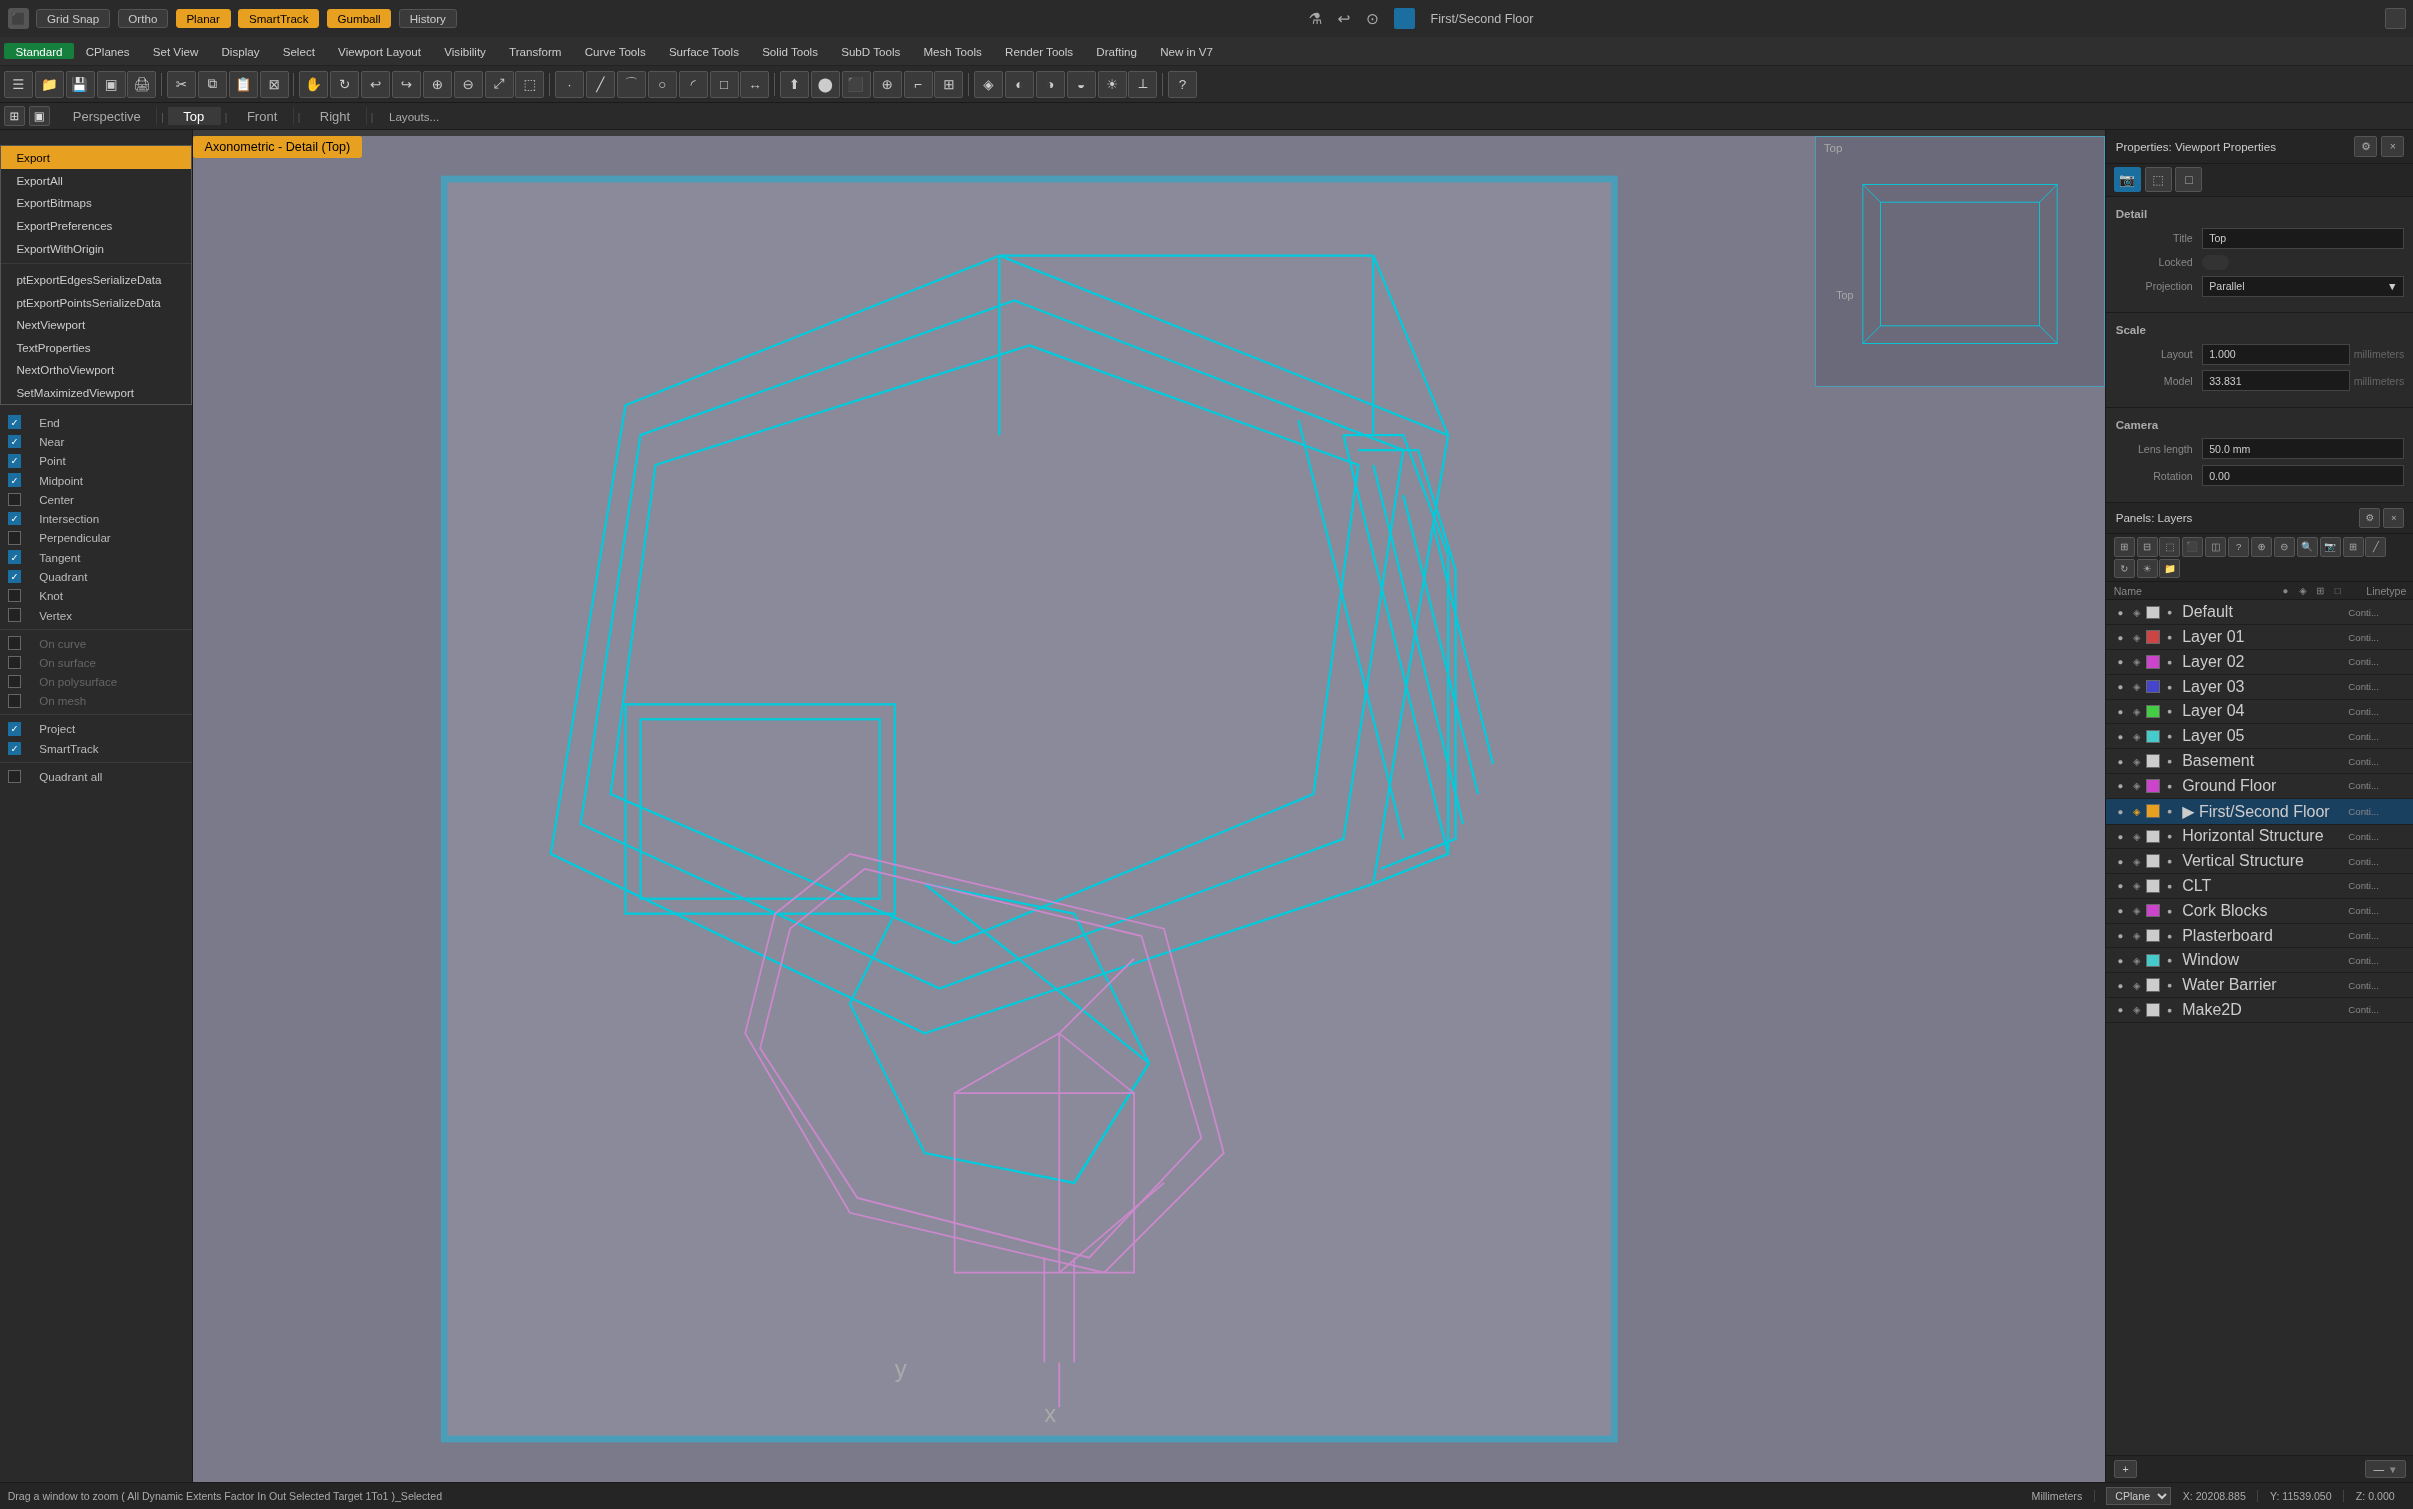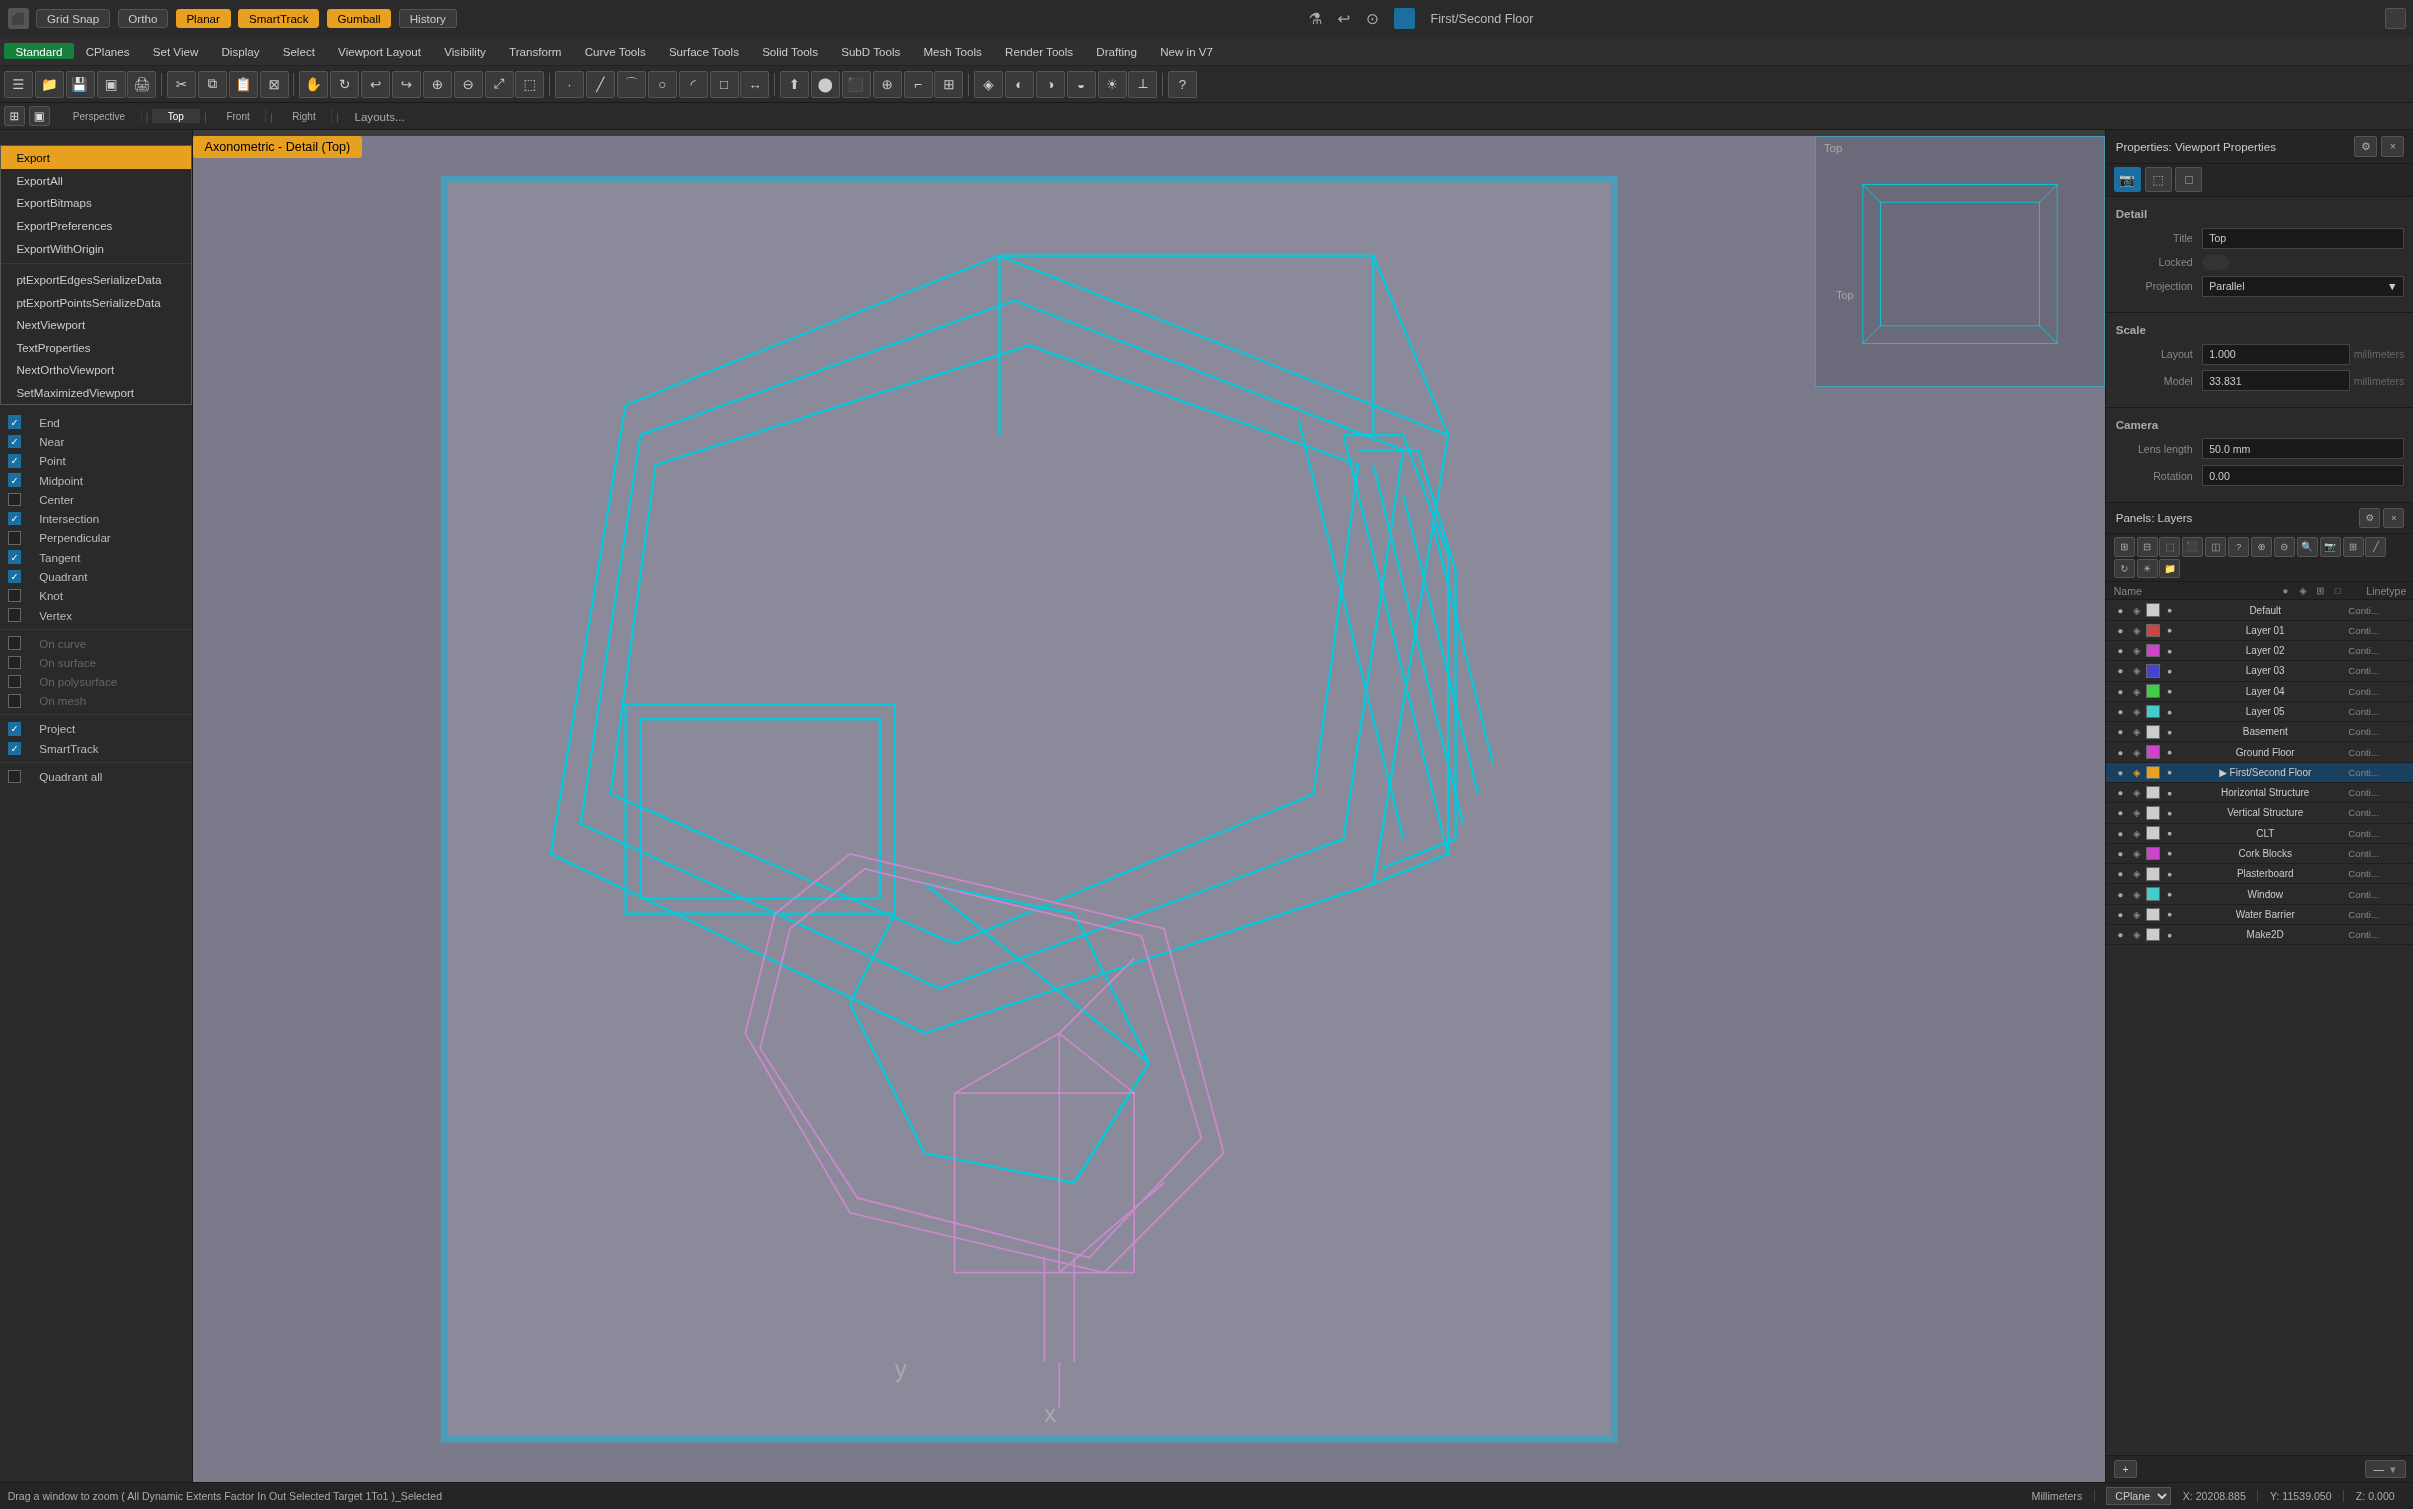--- a/index.html
+++ b/index.html
@@ -34,21 +34,21 @@
     .snap-check.checked::after { content: '✓'; color: #fff; font-size: 9.7px; }
     .snap-label { color: #bbb; font-size: 11.6px; }
     .snap-label.disabled { color: #666; }
     .snap-separator { height: 1px; background: #3a3a3a; margin: 3.9px 0; }
 
     
     #viewport-area { flex: 1; display: flex; flex-direction: column; background: #4a4a4a; }
 
     
     #viewport-tabs { display: flex; align-items: center; background: #2a2a2a; height: 27px; border-bottom: 1px solid #1a1a1a; padding: 0 3.9px; }
-    .vp-tab { padding: 1.9px 15.4px; color: #aaa; cursor: pointer; font-size: 10px; border-right: 1px solid #3a3a3a; }
+    .vp-tab { padding: 1.9px 15.4px; color: #aaa; cursor: pointer; font-size: 13px; border-right: 1px solid #3a3a3a; }
     .vp-tab.active { color: #fff; background: #3a3a3a; }
     .vp-tab-separator { color: #555; padding: 0 3.9px; }
     .layouts-btn { padding: 1.9px 11.6px; color: #aaa; cursor: pointer; font-size: 11.6px; }
 
     
     #autocomplete-tooltip { position: absolute; left: 123px; top: 106px; background: #e8a020; color: #000; font-size: 12.6px; padding: 3.9px 11.6px; border-radius: 2.9px; z-index: 100; font-weight: 500; }
 
     
     #command-search { position: absolute; left: 0; top: 102px; background: #1a1a1a; border: 1px solid #444; color: #fff; padding: 2.9px 7.7px; font-size: 12.6px; width: 116px; }
 
@@ -90,21 +90,21 @@
     #layers-toolbar { display: flex; background: #252525; padding: 2.9px 7.7px; gap: 1.9px; border-bottom: 1px solid #1a1a1a; flex-wrap: wrap; }
     .layer-tool { width: 21px; height: 19.3px; background: #3a3a3a; border: 1px solid #555; border-radius: 1.9px; display: flex; align-items: center; justify-content: center; color: #aaa; font-size: 9.7px; cursor: pointer; }
 
     #layers-table { flex: 1; overflow-y: auto; }
     #layers-header-row { display: flex; align-items: center; background: #252525; border-bottom: 1px solid #1a1a1a; padding: 2.9px 7.7px; }
     .layer-col-name { flex: 1; color: #888; font-size: 10.6px; }
     .layer-col-linetype { width: 58px; color: #888; font-size: 10.6px; text-align: right; }
 
     .layer-row { display: flex; align-items: center; padding: 2.9px 7.7px; border-bottom: 1px solid #1e1e1e; cursor: pointer; }
     .layer-row.active { background: #1a4060; }
-    .layer-name { flex: 1; font-size: 10px; color: #ccc; text-align: center; }
+    .layer-name { flex: 1; font-size: 16px; color: #ccc; }
     .layer-linetype { width: 58px; font-size: 9.7px; color: #888; text-align: left; }
 
     #layers-footer { display: flex; align-items: center; background: #252525; padding: 3.9px 7.7px; border-top: 1px solid #1a1a1a; gap: 5.8px; }
     .footer-btn { padding: 1.9px 7.7px; background: #3a3a3a; border: 1px solid #555; color: #ccc; font-size: 10.6px; cursor: pointer; border-radius: 1.9px; }
 
     
     #status-bar { display: flex; align-items: center; background: #252525; height: 27px; border-top: 1px solid #1a1a1a; padding: 0 7.7px; gap: 11.6px; position: absolute; bottom: 0; left: 0; right: 0; }
     #status-text { flex: 1; color: #aaa; font-size: 10.6px; }
     .status-item { color: #aaa; font-size: 10.6px; border-right: 1px solid #444; padding-right: 11.6px; }
     .status-item:last-child { border-right: none; }

